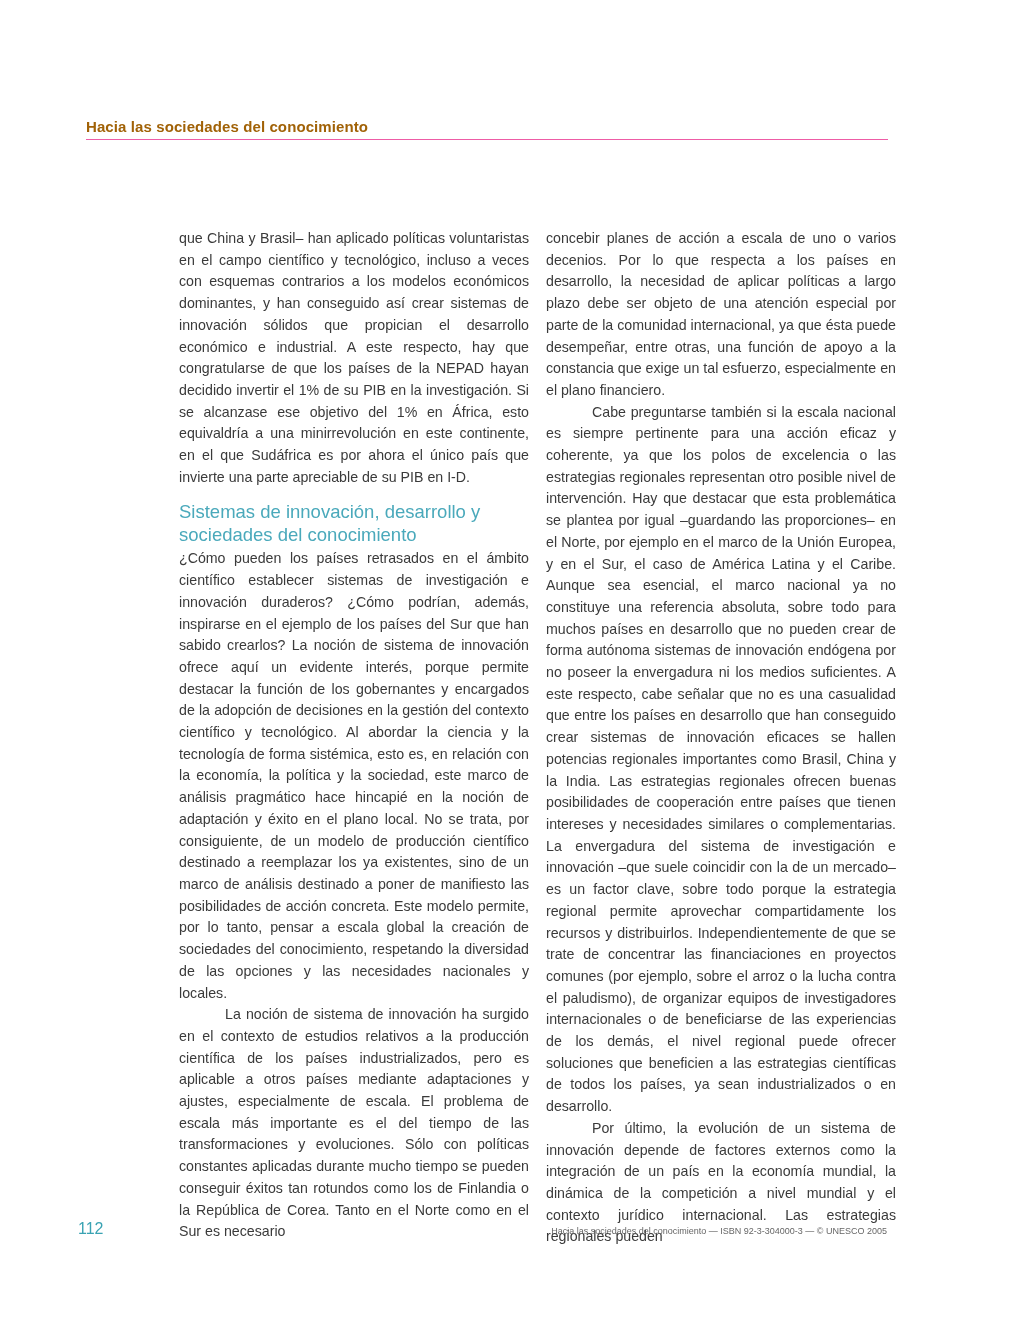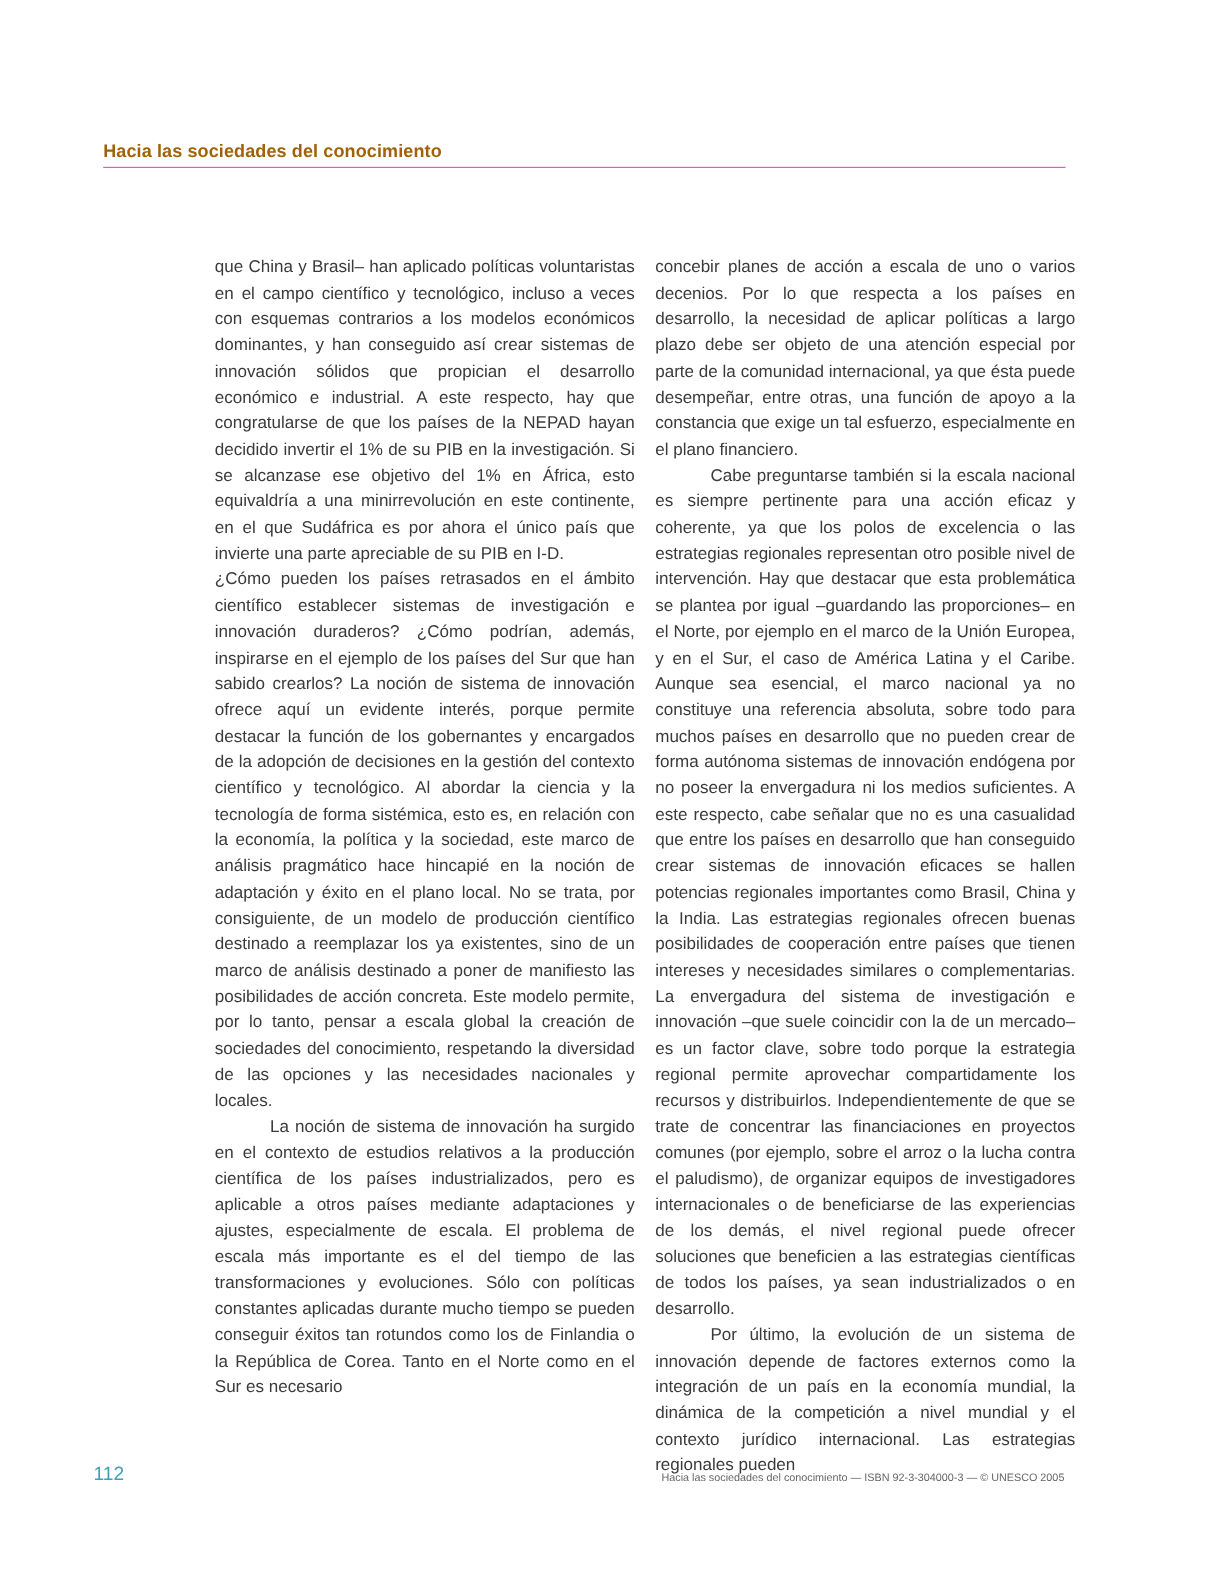--- a/index.html
+++ b/index.html
@@ -1,38 +1,39 @@
 <!DOCTYPE html>
 <html><head>
 <meta charset="utf-8">
 <style>
   html, body { margin: 0; padding: 0; background: #ffffff; }
   body { width: 1024px; height: 1320px; position: relative; overflow: hidden; font-family: "Liberation Sans", "DejaVu Sans", sans-serif; color: #3a3a3a; }
   .running-header { position: absolute; left: 86px; top: 118px; width: 802px; }
   .running-header .title { font-size: 15px; color: #a16207; font-weight: bold; letter-spacing: 0.1px; }
   .running-header .rule { margin-top: 4px; height: 1px; background: #ee5ca6; }
-  .col { position: absolute; top: 213px; width: 350px; font-size: 14.2px; line-height: 21.7px; }
+  .col { position: absolute; top: 228px; width: 350px; font-size: 14.2px; line-height: 21.7px; }
   .col-left { left: 179px; }
   .col-right { left: 546px; }
   .col p { margin: 0; text-align: justify; text-align-last: left; hyphens: manual; }
   .col p.indent { text-indent: 46px; }
   .section-heading { margin: 12px 0 2px 0; font-size: 18.5px; line-height: 23px; color: #4aa9bb; font-weight: normal; }
   .footer-page { position: absolute; left: 78px; top: 1220px; font-size: 16px; color: #3aa3b3; font-weight: normal; }
   .footer-credit { position: absolute; right: 137px; top: 1226px; font-size: 9px; color: #666; text-align: right; }
 </style>
 </head>
 <body>
 
 <div class="running-header">
   <div class="title">Hacia las sociedades del conocimiento</div>
   <div class="rule"></div>
 </div>
 
 <div class="col col-left">
   <p>que China y Brasil– han aplicado políticas voluntaristas en el campo científico y tecnológico, incluso a veces con esquemas contrarios a los modelos económicos dominantes, y han conseguido así crear sistemas de innovación sólidos que propician el desarrollo económico e industrial. A este respecto, hay que congratularse de que los países de la NEPAD hayan decidido invertir el 1% de su PIB en la investigación. Si se alcanzase ese objetivo del 1% en África, esto equivaldría a una minirrevolución en este continente, en el que Sudáfrica es por ahora el único país que invierte una parte apreciable de su PIB en I-D.</p>
+  <h2 class="section-heading">Sistemas de innovación, desarrollo y sociedades del conocimiento</h2>
   <p>¿Cómo pueden los países retrasados en el ámbito científico establecer sistemas de investigación e innovación duraderos? ¿Cómo podrían, además, inspirarse en el ejemplo de los países del Sur que han sabido crearlos? La noción de sistema de innovación ofrece aquí un evidente interés, porque permite destacar la función de los gobernantes y encargados de la adopción de decisiones en la gestión del contexto científico y tecnológico. Al abordar la ciencia y la tecnología de forma sistémica, esto es, en relación con la economía, la política y la sociedad, este marco de análisis pragmático hace hincapié en la noción de adaptación y éxito en el plano local. No se trata, por consiguiente, de un modelo de producción científico destinado a reemplazar los ya existentes, sino de un marco de análisis destinado a poner de manifiesto las posibilidades de acción concreta. Este modelo permite, por lo tanto, pensar a escala global la creación de sociedades del conocimiento, respetando la diversidad de las opciones y las necesidades nacionales y locales.</p>
   <p class="indent">La noción de sistema de innovación ha surgido en el contexto de estudios relativos a la producción científica de los países industrializados, pero es aplicable a otros países mediante adaptaciones y ajustes, especialmente de escala. El problema de escala más importante es el del tiempo de las transformaciones y evoluciones. Sólo con políticas constantes aplicadas durante mucho tiempo se pueden conseguir éxitos tan rotundos como los de Finlandia o la República de Corea. Tanto en el Norte como en el Sur es necesario</p>
 </div>
 
 <div class="col col-right">
   <p>concebir planes de acción a escala de uno o varios decenios. Por lo que respecta a los países en desarrollo, la necesidad de aplicar políticas a largo plazo debe ser objeto de una atención especial por parte de la comunidad internacional, ya que ésta puede desempeñar, entre otras, una función de apoyo a la constancia que exige un tal esfuerzo, especialmente en el plano financiero.</p>
   <p class="indent">Cabe preguntarse también si la escala nacional es siempre pertinente para una acción eficaz y coherente, ya que los polos de excelencia o las estrategias regionales representan otro posible nivel de intervención. Hay que destacar que esta problemática se plantea por igual –guardando las proporciones– en el Norte, por ejemplo en el marco de la Unión Europea, y en el Sur, el caso de América Latina y el Caribe. Aunque sea esencial, el marco nacional ya no constituye una referencia absoluta, sobre todo para muchos países en desarrollo que no pueden crear de forma autónoma sistemas de innovación endógena por no poseer la envergadura ni los medios suficientes. A este respecto, cabe señalar que no es una casualidad que entre los países en desarrollo que han conseguido crear sistemas de innovación eficaces se hallen potencias regionales importantes como Brasil, China y la India. Las estrategias regionales ofrecen buenas posibilidades de cooperación entre países que tienen intereses y necesidades similares o complementarias. La envergadura del sistema de investigación e innovación –que suele coincidir con la de un mercado– es un factor clave, sobre todo porque la estrategia regional permite aprovechar compartidamente los recursos y distribuirlos. Independientemente de que se trate de concentrar las financiaciones en proyectos comunes (por ejemplo, sobre el arroz o la lucha contra el paludismo), de organizar equipos de investigadores internacionales o de beneficiarse de las experiencias de los demás, el nivel regional puede ofrecer soluciones que beneficien a las estrategias científicas de todos los países, ya sean industrializados o en desarrollo.</p>
   <p class="indent">Por último, la evolución de un sistema de innovación depende de factores externos como la integración de un país en la economía mundial, la dinámica de la competición a nivel mundial y el contexto jurídico internacional. Las estrategias regionales pueden</p>
 </div>
 

